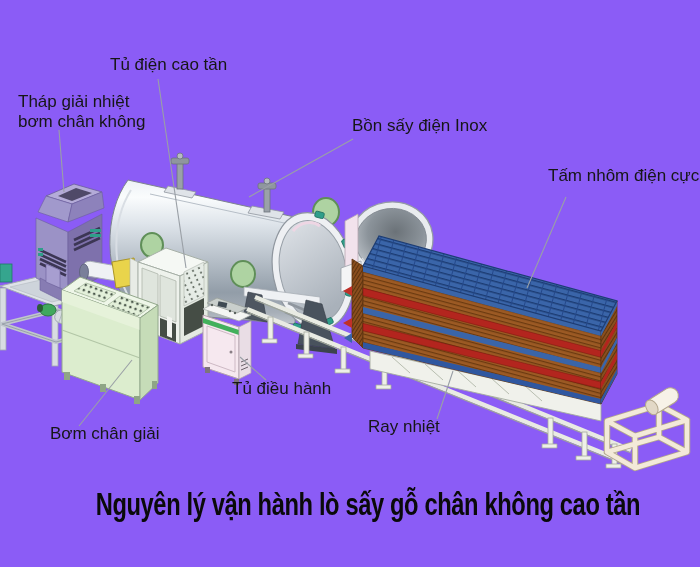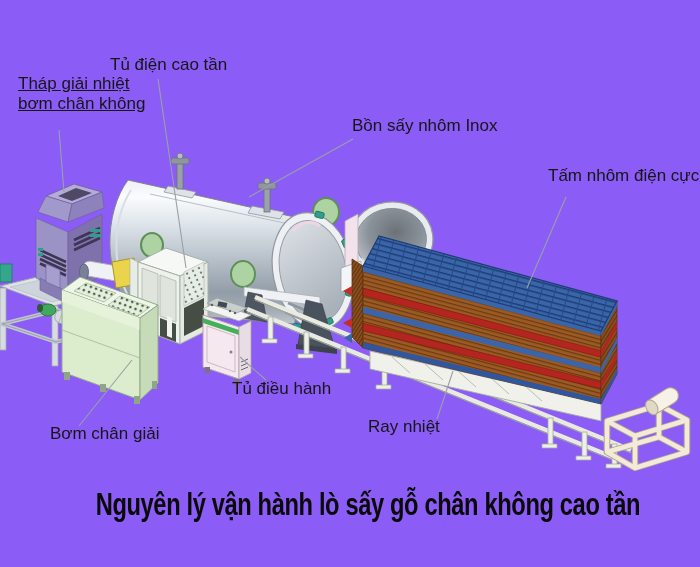--- a/index.html
+++ b/index.html
@@ -273,22 +273,22 @@
     <path d="M59,130 L64,192"></path>
     <path d="M353,139 L249,197"></path>
     <path d="M566,197 L527,288"></path>
     <path d="M240,357 L266,380"></path>
     <path d="M132,360 L79,426"></path>
     <path d="M453,371 L437,419"></path>
   </g>
 </svg>
 
   <div class="label" style="left:110px;top:55px;">Tủ điện cao tần</div>
-  <div class="label wrap" style="left:18px;top:74px;text-decoration:underline;">Tháp giải nhiệt bơm chân không</div>
-  <div class="label" style="left:352px;top:116px;">Bồn sấy nhôm Inox</div>
+  <div class="label wrap" style="left:18px;top:92px;">Tháp giải nhiệt bơm chân không</div>
+  <div class="label" style="left:352px;top:116px;">Bồn sấy điện Inox</div>
   <div class="label" style="left:548px;top:166px;">Tấm nhôm điện cực</div>
   <div class="label" style="left:232px;top:379px;">Tủ điều hành</div>
   <div class="label" style="left:50px;top:424px;">Bơm chân giải</div>
   <div class="label" style="left:368px;top:417px;">Ray nhiệt</div>
 
   <div class="title-row">
     <span class="title-text">Nguyên lý vận hành lò sấy gỗ chân không cao tần</span>
   </div>
 </div>
 

